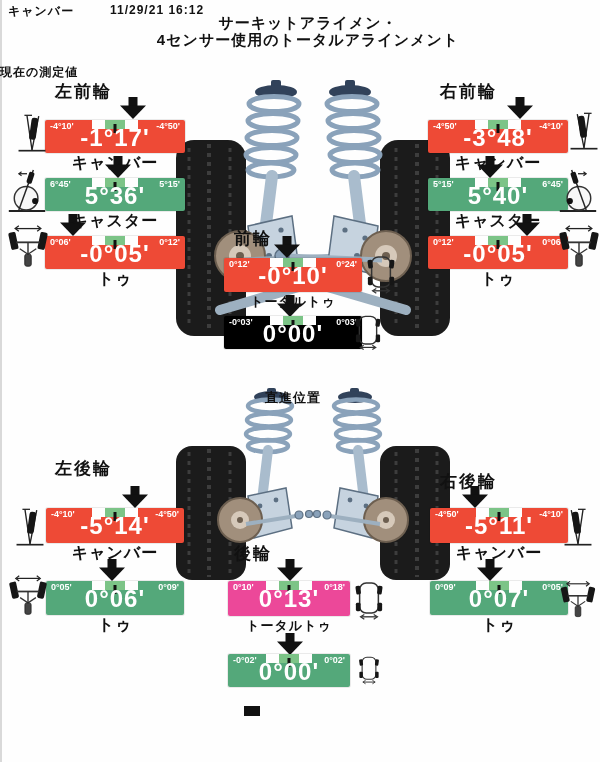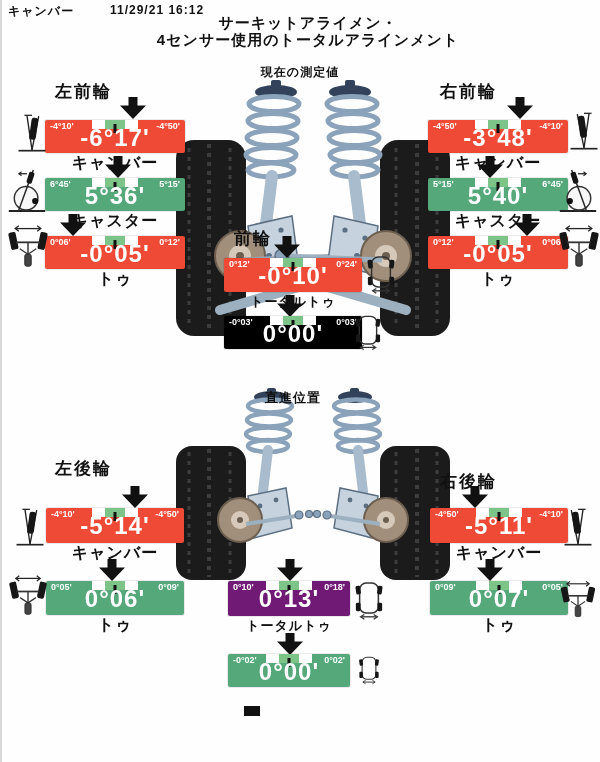--- a/index.html
+++ b/index.html
@@ -1,21 +1,21 @@
 <!DOCTYPE html>
 <html style="--notch: #7cc487;"><head>
 <meta charset="utf-8">
 <style>
   html,body{margin:0;padding:0;background:#ffffff;}
   .page{position:relative;width:600px;height:762px;background:#fefefe;overflow:hidden;
         font-family:"Liberation Sans","DejaVu Sans",sans-serif;color:#111;}
   .edge{position:absolute;left:0;top:0;width:2px;height:100%;background:#c9c9c9;opacity:.7;}
   .hdr{position:absolute;top:3px;font-size:12px;font-weight:bold;letter-spacing:1px;}
   .title{position:absolute;left:16px;right:0;text-align:center;font-weight:bold;font-size:15px;letter-spacing:1px;}
-  .subtitle{position:absolute;left:0;right:0;text-align:center;font-weight:bold;font-size:12px;letter-spacing:1px;}
+  .subtitle{position:absolute;left:0;right:0;text-align:left;font-weight:bold;font-size:12px;letter-spacing:1px;}
   .wlabel{position:absolute;text-align:left;font-weight:bold;font-size:17px;letter-spacing:2px;}
   .mname{position:absolute;text-align:center;font-weight:bold;font-size:16px;letter-spacing:1px;}
   .mname.big{font-size:13px;}
   .mbox{position:absolute;border-radius:2px;box-shadow:0 0 0 1px rgba(0,0,0,0.08);}
   .rngL{position:absolute;left:5px;top:1px;font-size:9px;font-weight:bold;color:#fff;}
   .rngR{position:absolute;right:5px;top:1px;font-size:9px;font-weight:bold;color:#fff;}
   .notch{position:absolute;top:0;left:50%;transform:translateX(-50%);width:46px;height:9px;background:#fefefe;}
   .notch .blk{position:absolute;left:50%;top:0;transform:translateX(-50%);width:20px;height:9px;background:var(--notch,#7cc487);}
   .notch .tick{position:absolute;left:50%;top:4px;transform:translateX(-50%);width:3px;height:9px;background:#111;}
   .val{position:absolute;left:0;right:0;top:3px;text-align:center;color:#fff;font-weight:bold;
@@ -138,20 +138,21 @@
       <circle cx="141" cy="126" r="3.5" fill="#8aa2ba" stroke="#5c6f82" stroke-width="1.2"></circle>
     </g>
     <use href="#rs-left" transform="translate(290,0) scale(-1,1)"></use>
   </svg>
 
   <div class="wlabel" style="left:55px;top:80px;width:115px;">左前輪</div>
   <div class="wlabel" style="left:440px;top:80px;width:115px;">右前輪</div>
   <div class="wlabel" style="left:234px;top:227px;width:115px;">前輪</div>
   <div class="wlabel" style="left:55px;top:457px;width:115px;">左後輪</div>
   <div class="wlabel" style="left:440px;top:470px;width:115px;">右後輪</div>
+  <div class="wlabel" style="left:234px;top:542px;width:115px;">後輪</div>
 
   <svg class="arr" style="left:120px;top:97px;">
       <use href="#ic-arrow"></use>
     </svg>
   <svg class="arr" style="left:507px;top:97px;">
       <use href="#ic-arrow"></use>
     </svg>
   <svg class="arr" style="left:105px;top:156px;">
       <use href="#ic-arrow"></use>
     </svg>
@@ -189,21 +190,21 @@
       <use href="#ic-arrow"></use>
     </svg>
 
   <div class="mbox" style="left: 45px; top: 120px; width: 140px; height: 33px; background: rgb(238, 74, 54);">
     <span class="rngL">-4°10'</span>
     <span class="rngR">-4°50'</span>
     <span class="notch">
         <i class="blk"></i>
         <i class="tick"></i>
       </span>
-    <span class="val">-6°17'</span>
+    <span class="val">-1°17'</span>
   </div>
   <div class="mname" style="left:45px;top:153px;width:140px;">キャンバー</div>
 
   <div class="mbox" style="left: 45px; top: 178px; width: 140px; height: 33px; background: rgb(84, 168, 122);">
     <span class="rngL">6°45'</span>
     <span class="rngR">5°15'</span>
     <span class="notch">
         <i class="blk"></i>
         <i class="tick"></i>
       </span>
@@ -314,21 +315,21 @@
     <span class="rngL">0°09'</span>
     <span class="rngR">0°05'</span>
     <span class="notch">
         <i class="blk"></i>
         <i class="tick"></i>
       </span>
     <span class="val">0°07'</span>
   </div>
   <div class="mname" style="left:430px;top:615px;width:138px;">トゥ</div>
 
-  <div class="mbox" style="left: 228px; top: 581px; width: 122px; height: 35px; background: #701a75;">
+  <div class="mbox" style="left: 228px; top: 581px; width: 122px; height: 35px; background: #ec4899;">
     <span class="rngL">0°10'</span>
     <span class="rngR">0°18'</span>
     <span class="notch">
         <i class="blk"></i>
         <i class="tick"></i>
       </span>
     <span class="val">0°13'</span>
   </div>
   <div class="mname big" style="left:228px;top:617px;width:122px;">トータルトゥ</div>
 

